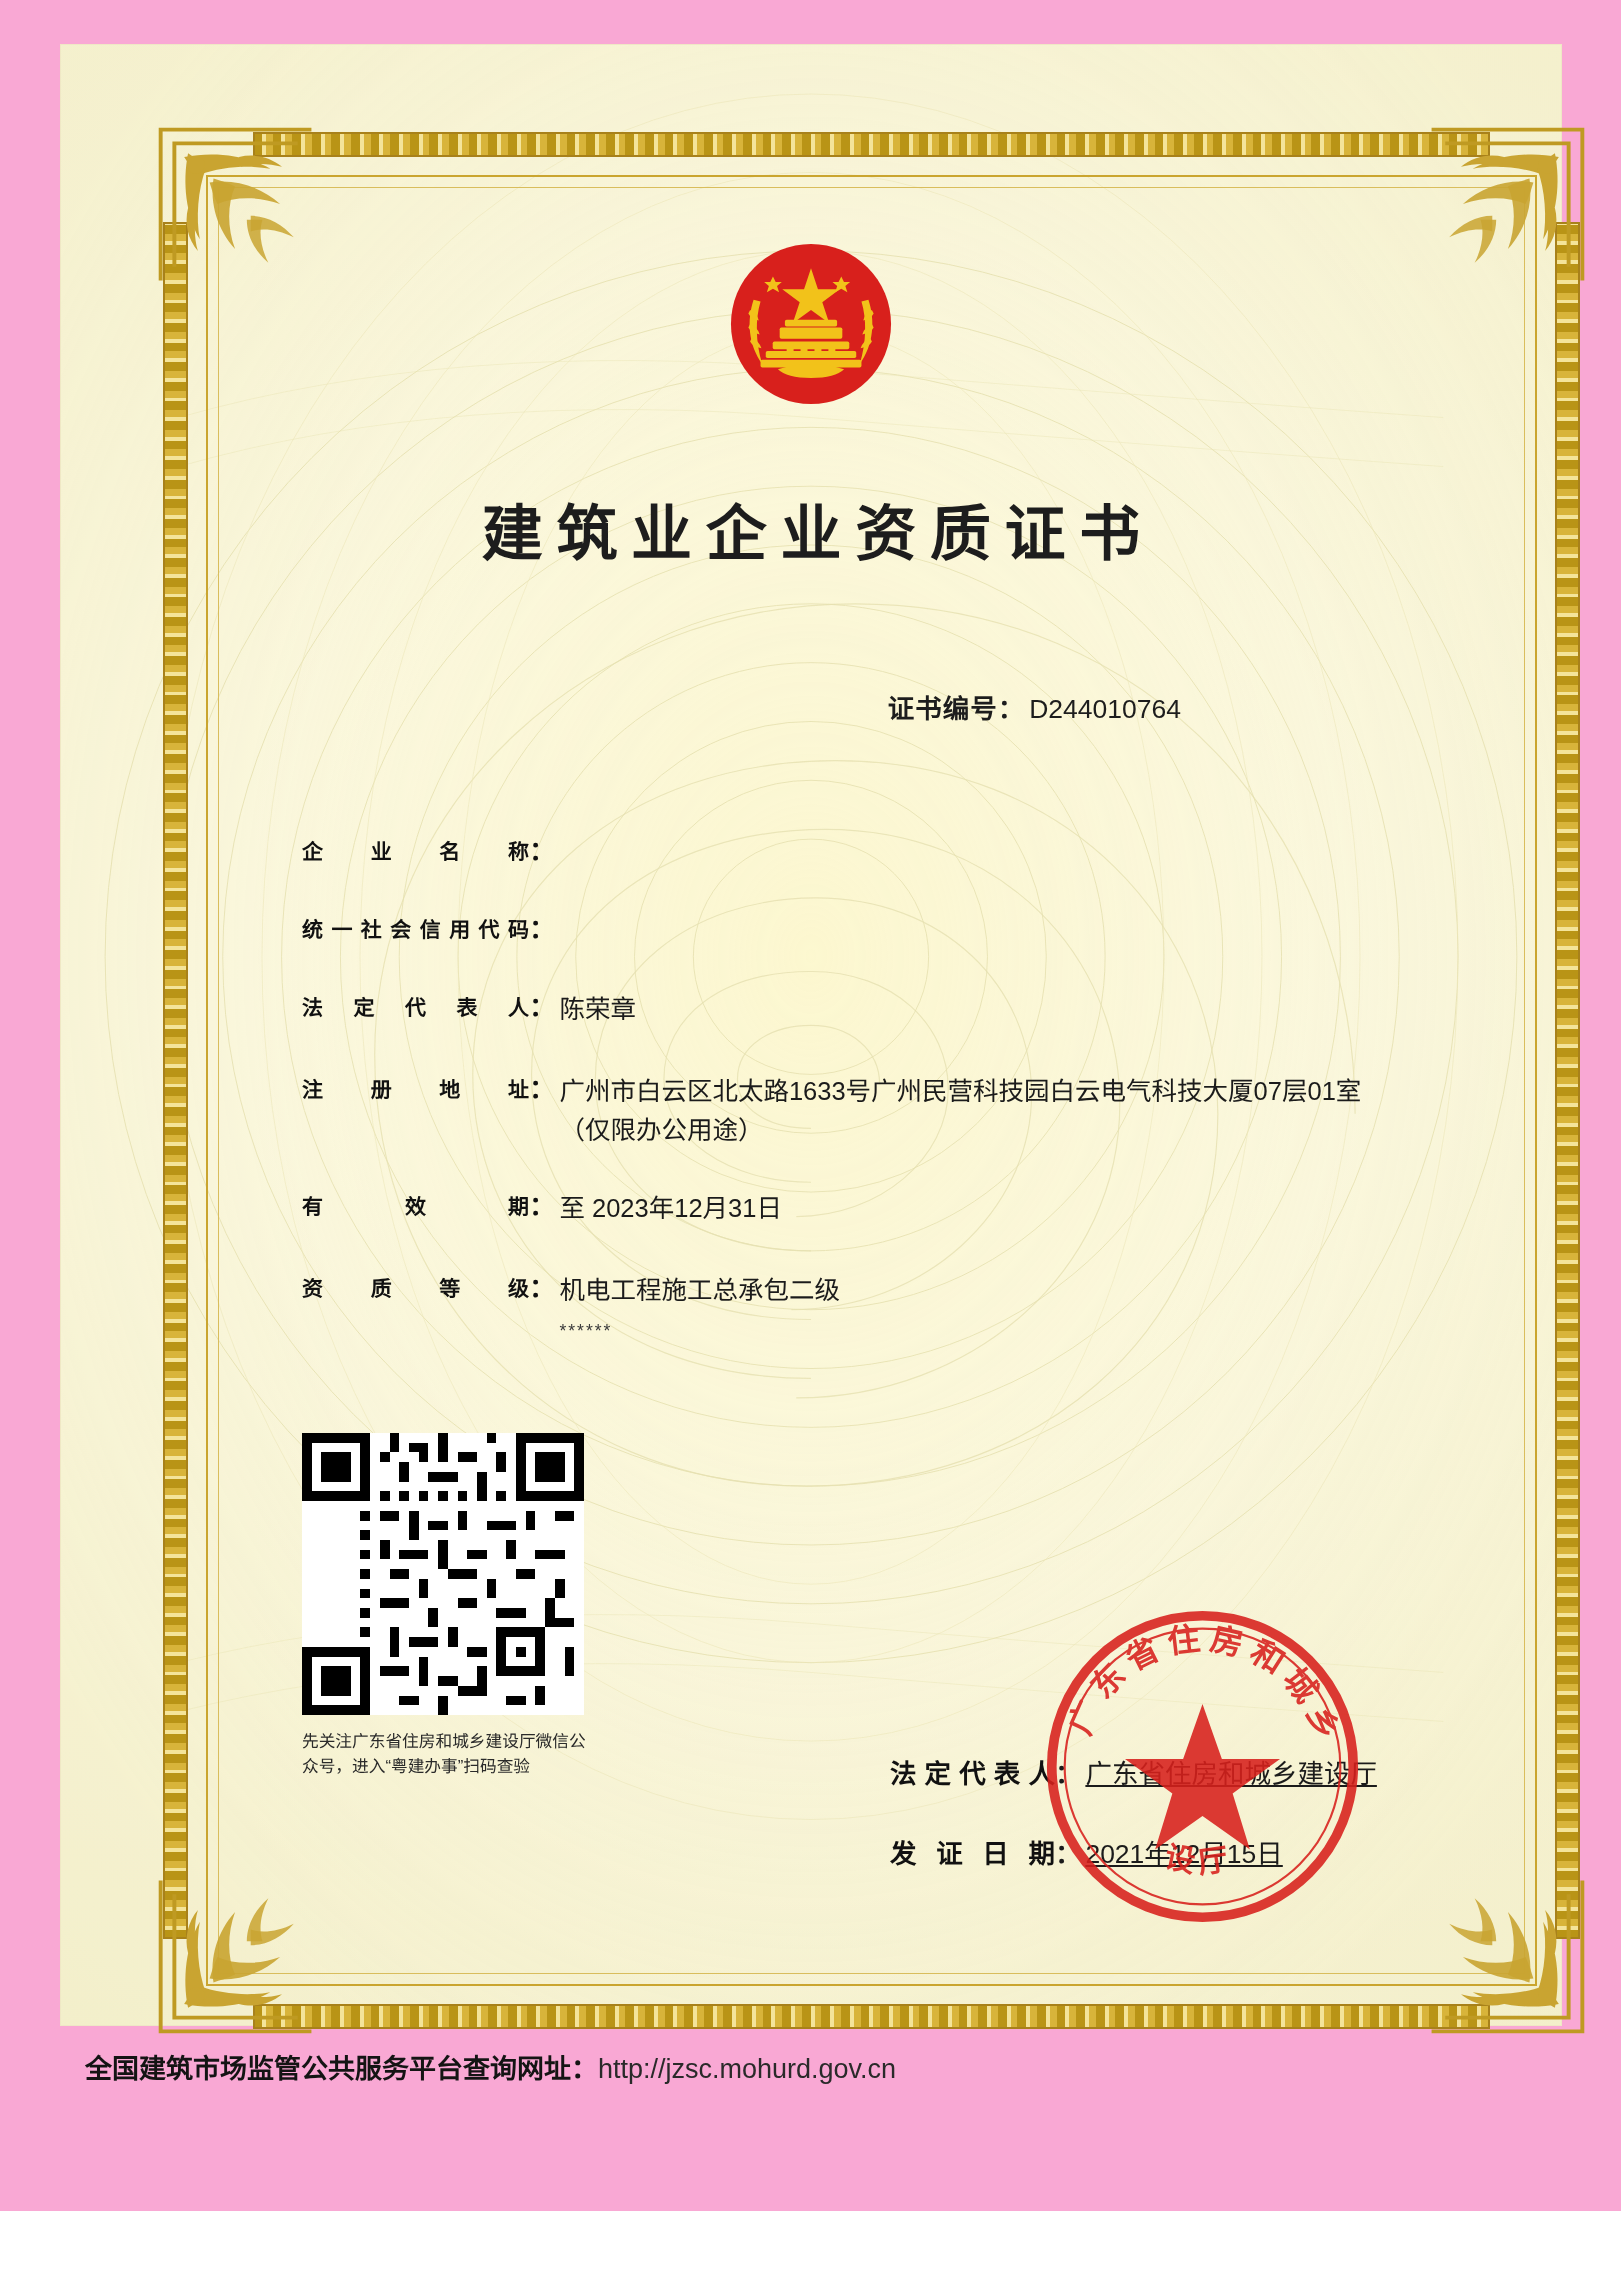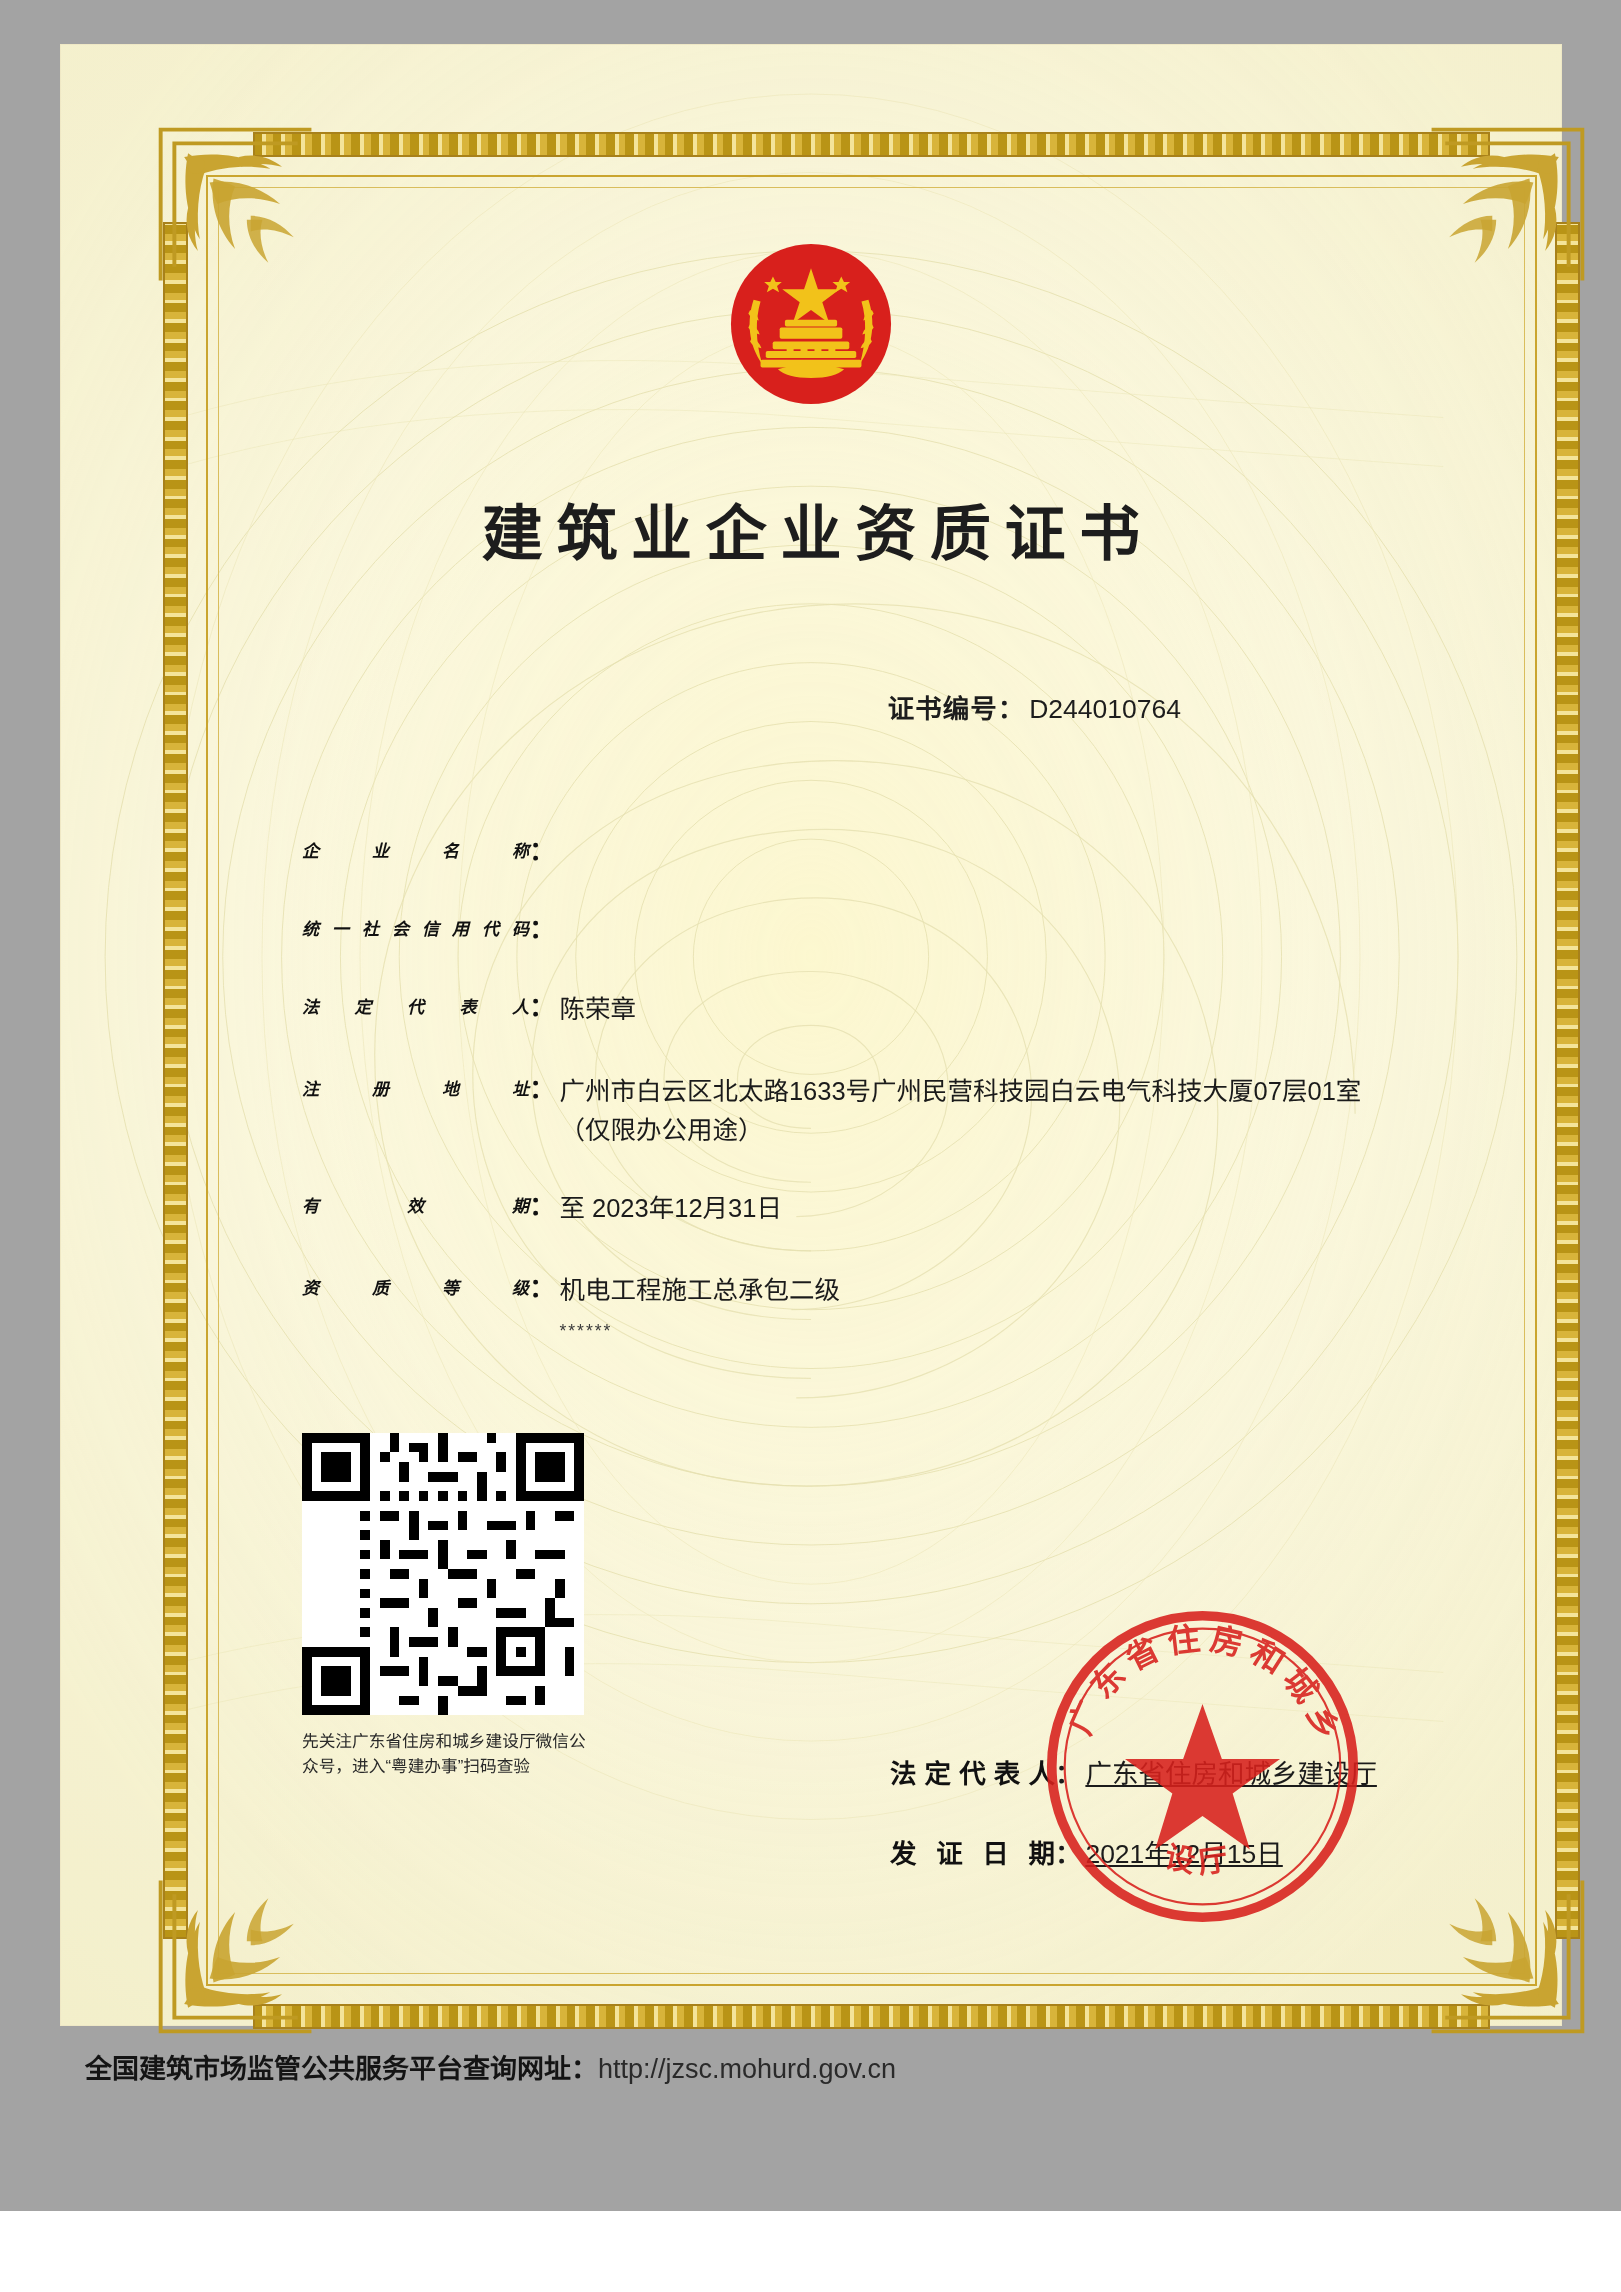--- a/index.html
+++ b/index.html
@@ -8,21 +8,21 @@
     background: #ffffff;
   }
   body {
     font-family: "Liberation Sans", sans-serif;
     -webkit-font-smoothing: antialiased;
   }
   #page {
     position: relative;
     width: 1621px;
     height: 2211px;
-    background: #a3a3a3;
+    background: #f9a8d4;
     overflow: hidden;
   }
 
   
   .sheet {
     position: absolute;
     left: 61px;
     top: 45px;
     width: 1500px;
     height: 1980px;
@@ -138,27 +138,26 @@
     width: 1108px;
   }
   .row {
     display: flex;
     align-items: flex-start;
     margin-bottom: 43px;
   }
   .row .label {
     width: 227px;
     flex: 0 0 227px;
-    font-size: 17px;
+    font-size: 21px;
     font-weight: bold;
     color: #111;
     text-align: justify;
     text-align-last: justify;
     line-height: 35px;
-    font-style: italic;
   }
   .row .colon {
     flex: 0 0 13.7px;
     font-size: 26.5px;
     font-weight: bold;
     color: #111;
     line-height: 35px;
   }
   .row .value {
     flex: 1;

